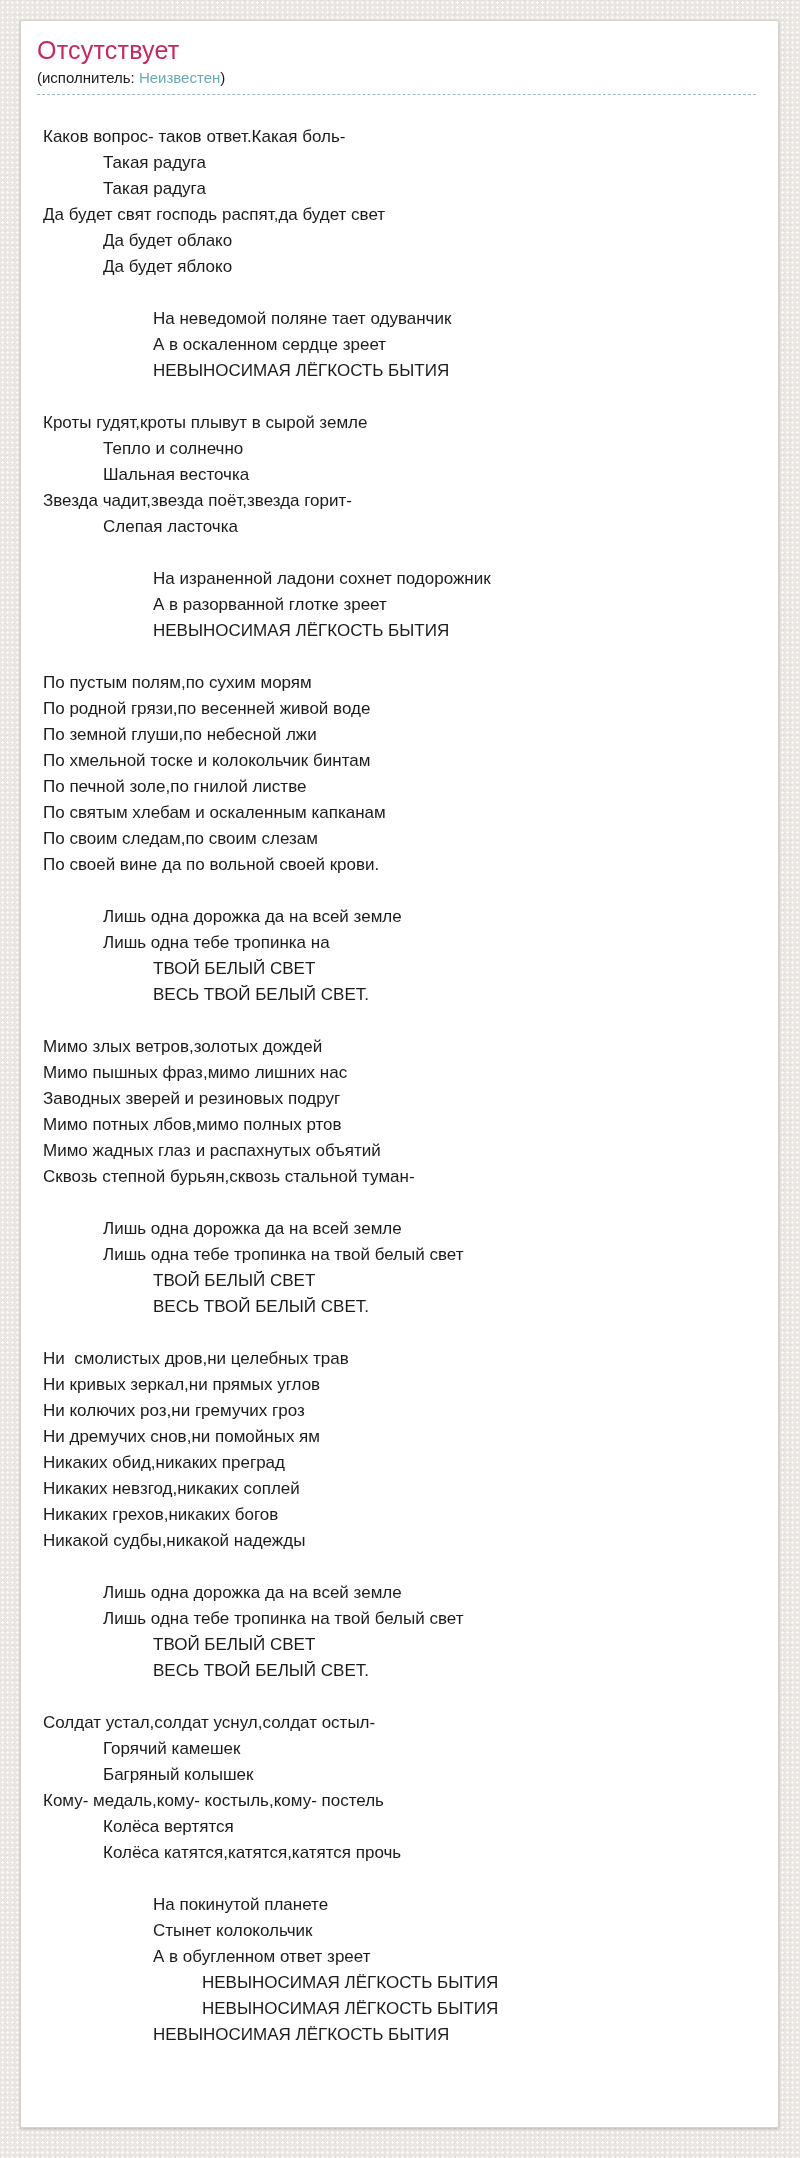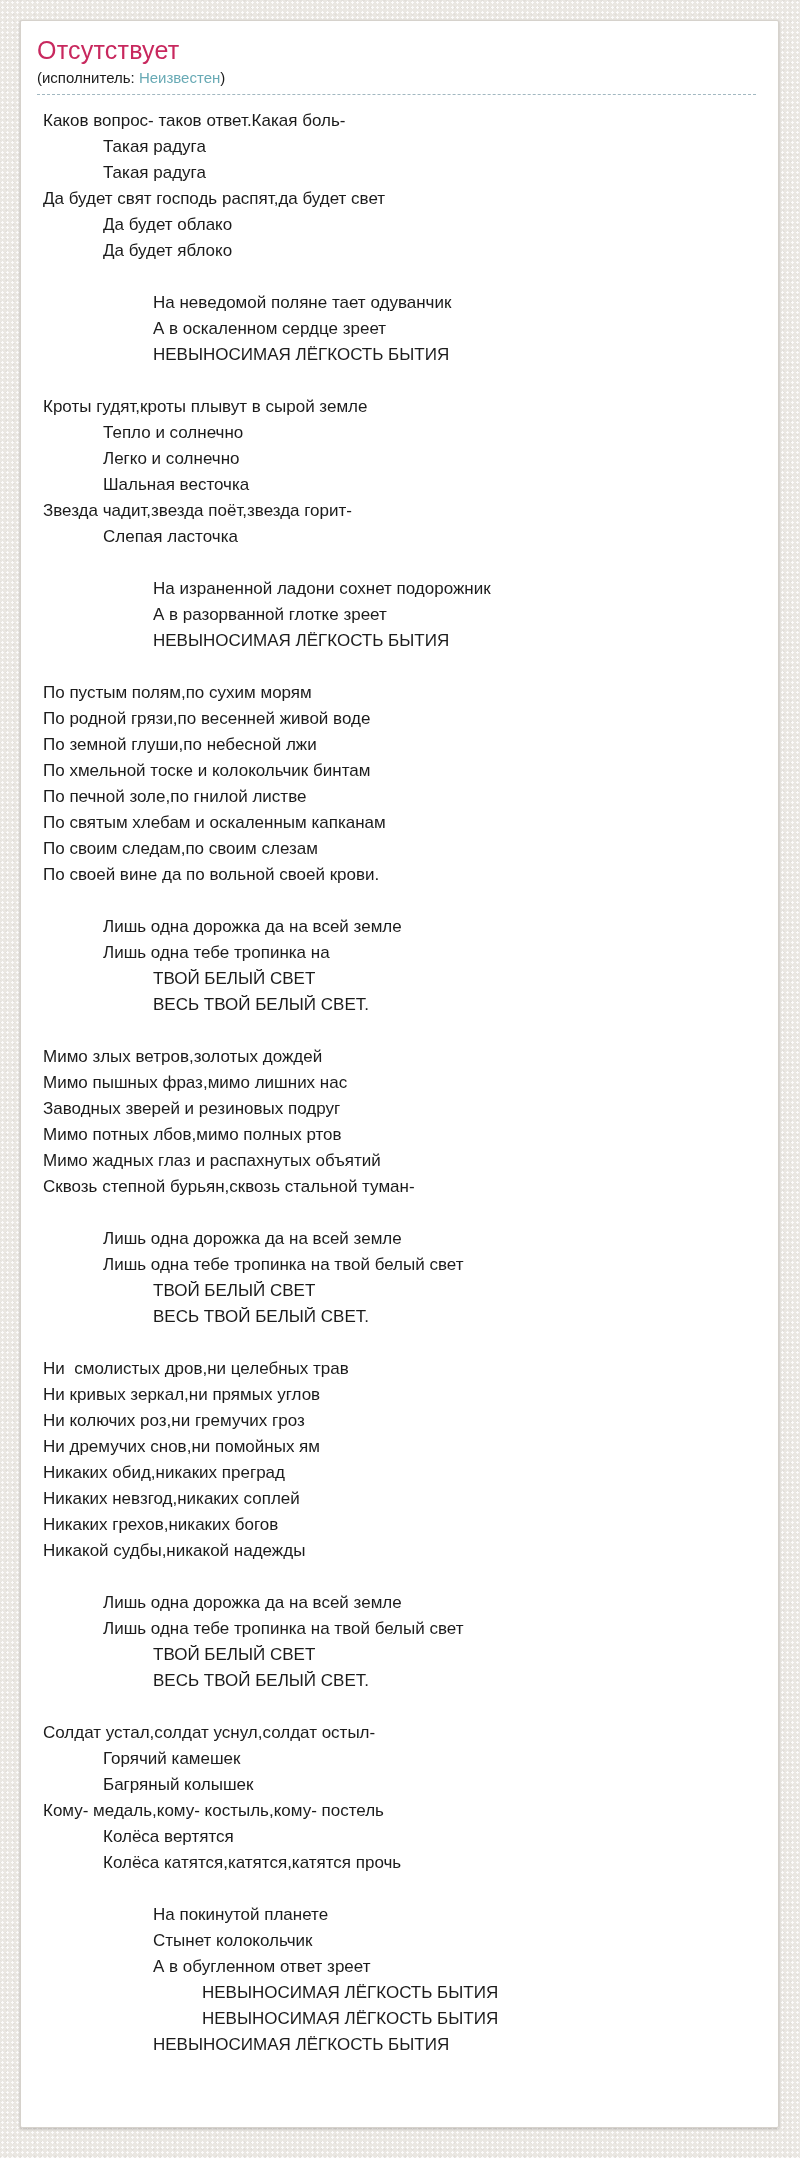--- a/index.html
+++ b/index.html
@@ -53,21 +53,21 @@
     white-space: pre-wrap;
   }
 
   .artist-link {
     color: var(--link-color, #68aab5);
     text-decoration: none;
     cursor: pointer;
   }
 
   .lyrics {
-    margin-top: 13px;
+    margin-top: 29px;
     padding-left: 6px;
     font-size: 17px;
     color: var(--text-color, #1b1b1b);
   }
 
   .line {
     line-height: 26px;
     min-height: 26px;
     white-space: pre-wrap;
   }
@@ -93,21 +93,20 @@
       <div class="line i0">Да будет свят господь распят,да будет свет</div>
       <div class="line i1">Да будет облако</div>
       <div class="line i1">Да будет яблоко</div>
       <div class="line i0">&nbsp;</div>
       <div class="line i2">На неведомой поляне тает одуванчик</div>
       <div class="line i2">А в оскаленном сердце зреет</div>
       <div class="line i2">НЕВЫНОСИМАЯ ЛЁГКОСТЬ БЫТИЯ</div>
       <div class="line i0">&nbsp;</div>
       <div class="line i0">Кроты гудят,кроты плывут в сырой земле</div>
       <div class="line i1">Тепло и солнечно</div>
-      <div class="line i1">Легко и солнечно</div>
       <div class="line i1">Шальная весточка</div>
       <div class="line i0">Звезда чадит,звезда поёт,звезда горит-</div>
       <div class="line i1">Слепая ласточка</div>
       <div class="line i0">&nbsp;</div>
       <div class="line i2">На израненной ладони сохнет подорожник</div>
       <div class="line i2">А в разорванной глотке зреет</div>
       <div class="line i2">НЕВЫНОСИМАЯ ЛЁГКОСТЬ БЫТИЯ</div>
       <div class="line i0">&nbsp;</div>
       <div class="line i0">По пустым полям,по сухим морям</div>
       <div class="line i0">По родной грязи,по весенней живой воде</div>

